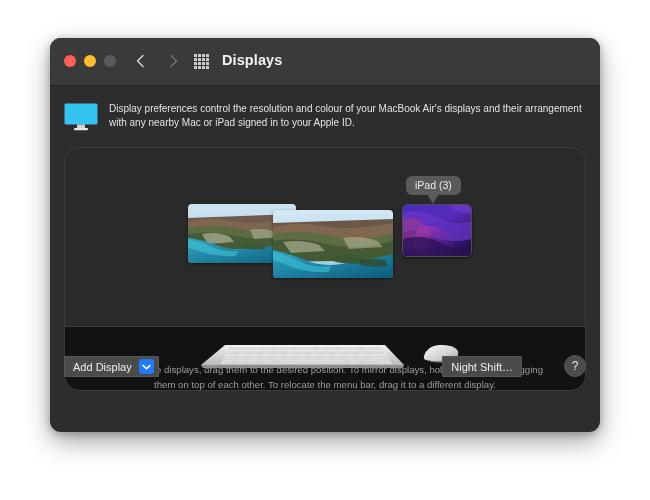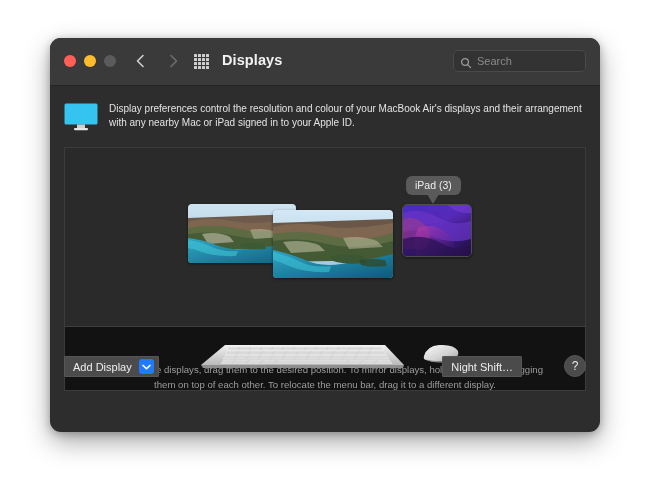--- a/index.html
+++ b/index.html
@@ -91,21 +91,21 @@
     font-size: 10px; color: #e3e3e3; line-height: 1.42;
     max-width: 478px;
   }
 
   .canvas-panel {
     position: relative;
     margin: 0 14px;
     height: 242px;
     background: #2a2a2a;
     border: 1px solid #3b3b3b;
-    border-radius: 0;
+    border-radius: 16px;
     overflow: hidden;
   }
   .arrange-area { position: absolute; left: 0; top: 0; right: 0; height: 178px; }
   .device-strip {
     position: absolute; left: 0; right: 0; bottom: 0; height: 63px;
     background: #121212;
     border-top: 1px solid #3d3d3d;
   }
 
   
@@ -238,29 +238,20 @@
           <i></i>
           <i></i>
         <i></i>
           <i></i>
           <i></i>
           <i></i>
       </div>
 
       <div class="win-title">Displays</div>
 
-      <div class="search-field">
-        <span class="s-icon">
-          <svg width="12" height="12" viewBox="0 0 12 12">
-            <circle cx="5" cy="5" r="3.4" fill="none" stroke="#9a9a9a" stroke-width="1.3"></circle>
-            <line x1="7.6" y1="7.6" x2="10.6" y2="10.6" stroke="#9a9a9a" stroke-width="1.3" stroke-linecap="round"></line>
-          </svg>
-        </span>
-        <input class="search-input" type="text" placeholder="Search" style="">
-      </div>
     </div>
 
     <div class="body">
 
       <div class="blurb">
         <span class="monitor-icon">
           <svg width="34" height="28" viewBox="0 0 34 28">
             <rect x="0.5" y="0.5" width="33" height="21" rx="1.5" fill="#35c3f0"></rect>
             <rect x="13" y="21.5" width="8" height="4" fill="#cfcfcf"></rect>
             <rect x="10" y="25" width="14" height="2.2" rx="1" fill="#e6e6e6"></rect>

